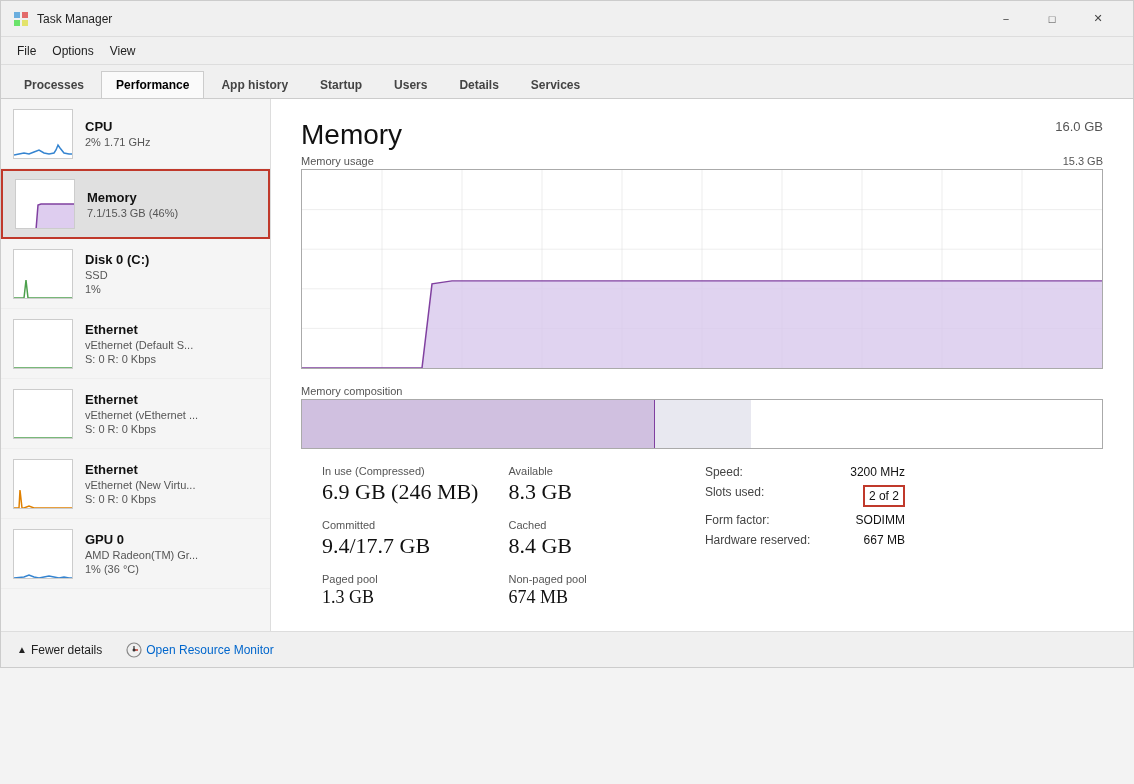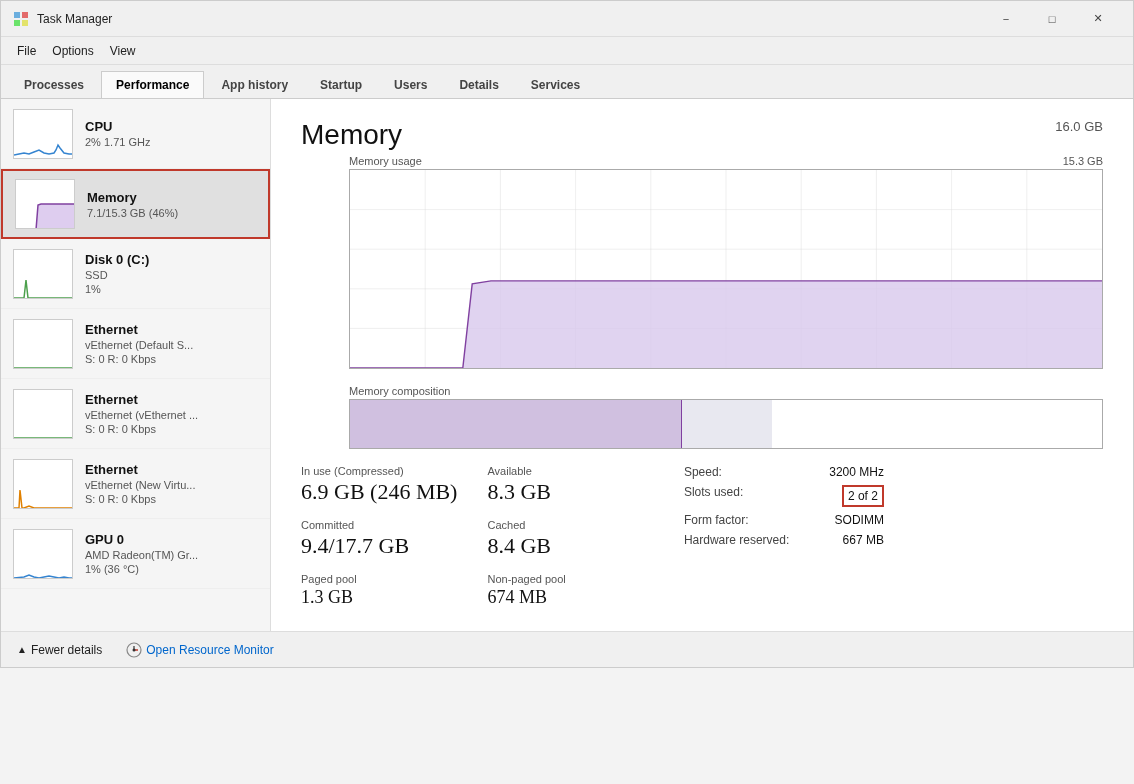--- a/index.html
+++ b/index.html
@@ -167,21 +167,20 @@
       font-weight: 300;
       color: #111;
     }
     .detail-total {
       font-size: 13px;
       color: #555;
       text-align: left;
     }
     .chart-section {
       margin-bottom: 16px;
-      margin-left: 48px;
     }
     .chart-label {
       font-size: 11px;
       color: #555;
       margin-bottom: 2px;
       display: flex;
       justify-content: space-between;
     }
     .chart-area {
       width: 100%;
@@ -485,21 +484,21 @@
           <span>Memory composition</span>
         </div>
         <div class="composition-area">
           <div class="comp-in-use" style="width:44%;"></div>
           <div class="comp-divider"></div>
           <div class="comp-standby" style="width:12%;"></div>
           <div class="comp-free"></div>
         </div>
       </div>
 
-      <div style="display:flex; gap: 40px; margin-top: 16px;">
+      <div style="display:flex; gap: 40px; margin-top: 16px; margin-left: 21px;">
         <div>
           <div style="display:grid; grid-template-columns: 1fr 1fr; gap: 14px 30px;">
 
             <div class="stat-item">
               <div class="stat-label">In use (Compressed)</div>
               <div class="stat-value">6.9 GB (246 MB)</div>
             </div>
 
             <div class="stat-item">
               <div class="stat-label">Available</div>

